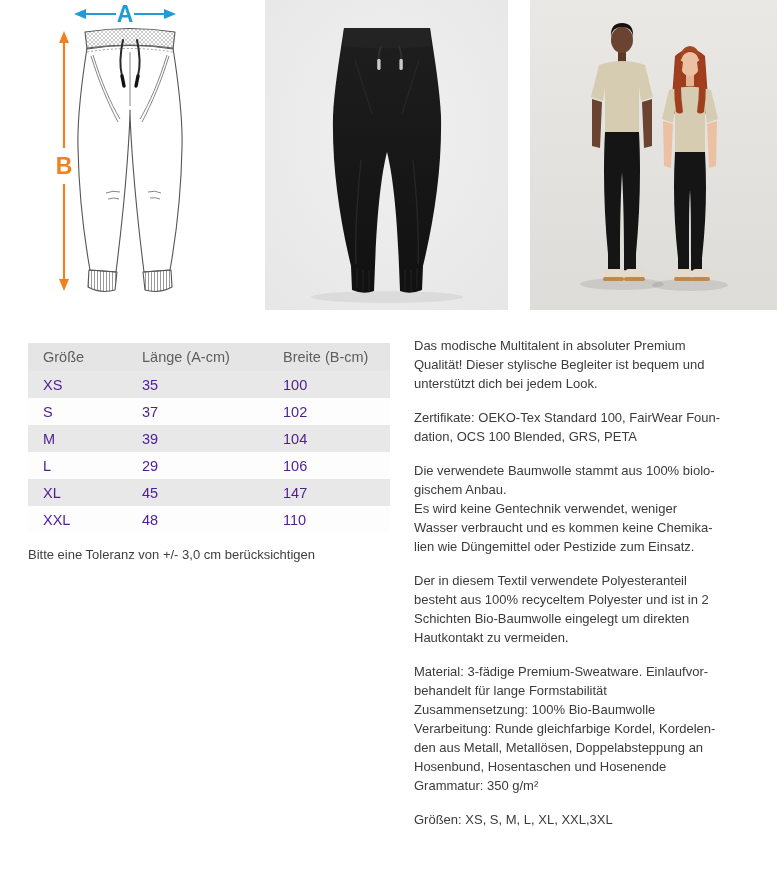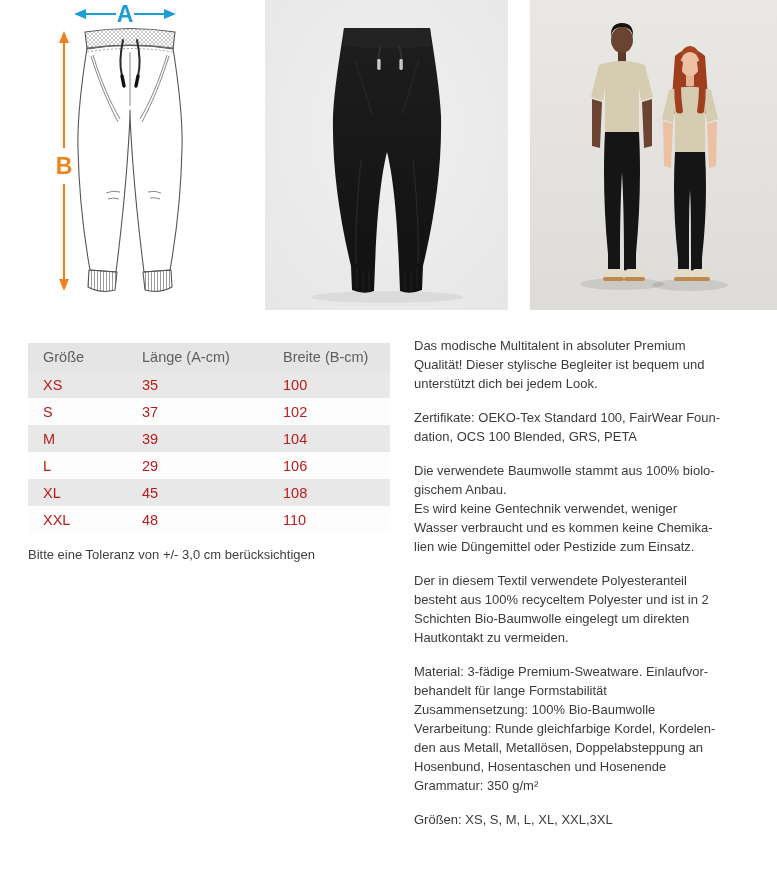--- a/index.html
+++ b/index.html
@@ -10,21 +10,21 @@
   .media{position:absolute;top:0;left:0;width:777px;height:310px;}
   .diagram-box{position:absolute;left:30px;top:0;width:220px;height:310px;background:#fff;}
   .photo-product{position:absolute;left:265px;top:0;width:243px;height:310px;}
   .photo-models{position:absolute;left:530px;top:0;width:247px;height:310px;}
 
   
   .left-col{position:absolute;left:28px;top:343px;width:362px;}
   table.size{border-collapse:collapse;table-layout:fixed;width:362px;font-size:14.5px;}
   table.size col.c1{width:114px;} table.size col.c2{width:141px;} table.size col.c3{width:107px;}
   table.size th{font-weight:400;text-align:left;color:#5e5e5e;background:#e5e5e5;height:28px;padding:0;}
-  table.size td{height:27px;padding:0;color:#b91c1c;}
+  table.size td{height:27px;padding:0;color:#4c1d95;}
   table.size th:first-child, table.size td:first-child{padding-left:15px;}
   table.size tbody tr:nth-child(odd){background:#e8e8e8;}
   table.size tbody tr:nth-child(even){background:#fdfdfd;}
   .tolerance{margin:14px 0 0 0;font-size:13px;color:#3f3f3f;}
 
   
   .desc{position:absolute;left:414px;top:336px;width:363px;font-size:13px;line-height:19px;color:#3b3b3b;}
   .desc p{margin:0 0 15px 0;white-space:pre-line;}
   .desc p:last-child{margin-bottom:16px;}
 </style>
@@ -198,21 +198,21 @@
           <td>104</td>
         </tr>
         <tr>
           <td>L</td>
           <td>29</td>
           <td>106</td>
         </tr>
         <tr>
           <td>XL</td>
           <td>45</td>
-          <td>108</td>
+          <td>147</td>
         </tr>
         <tr>
           <td>XXL</td>
           <td>48</td>
           <td>110</td>
         </tr>
       </tbody>
     </table>
     <p class="tolerance">Bitte eine Toleranz von +/- 3,0 cm berücksichtigen</p>
   </div>

